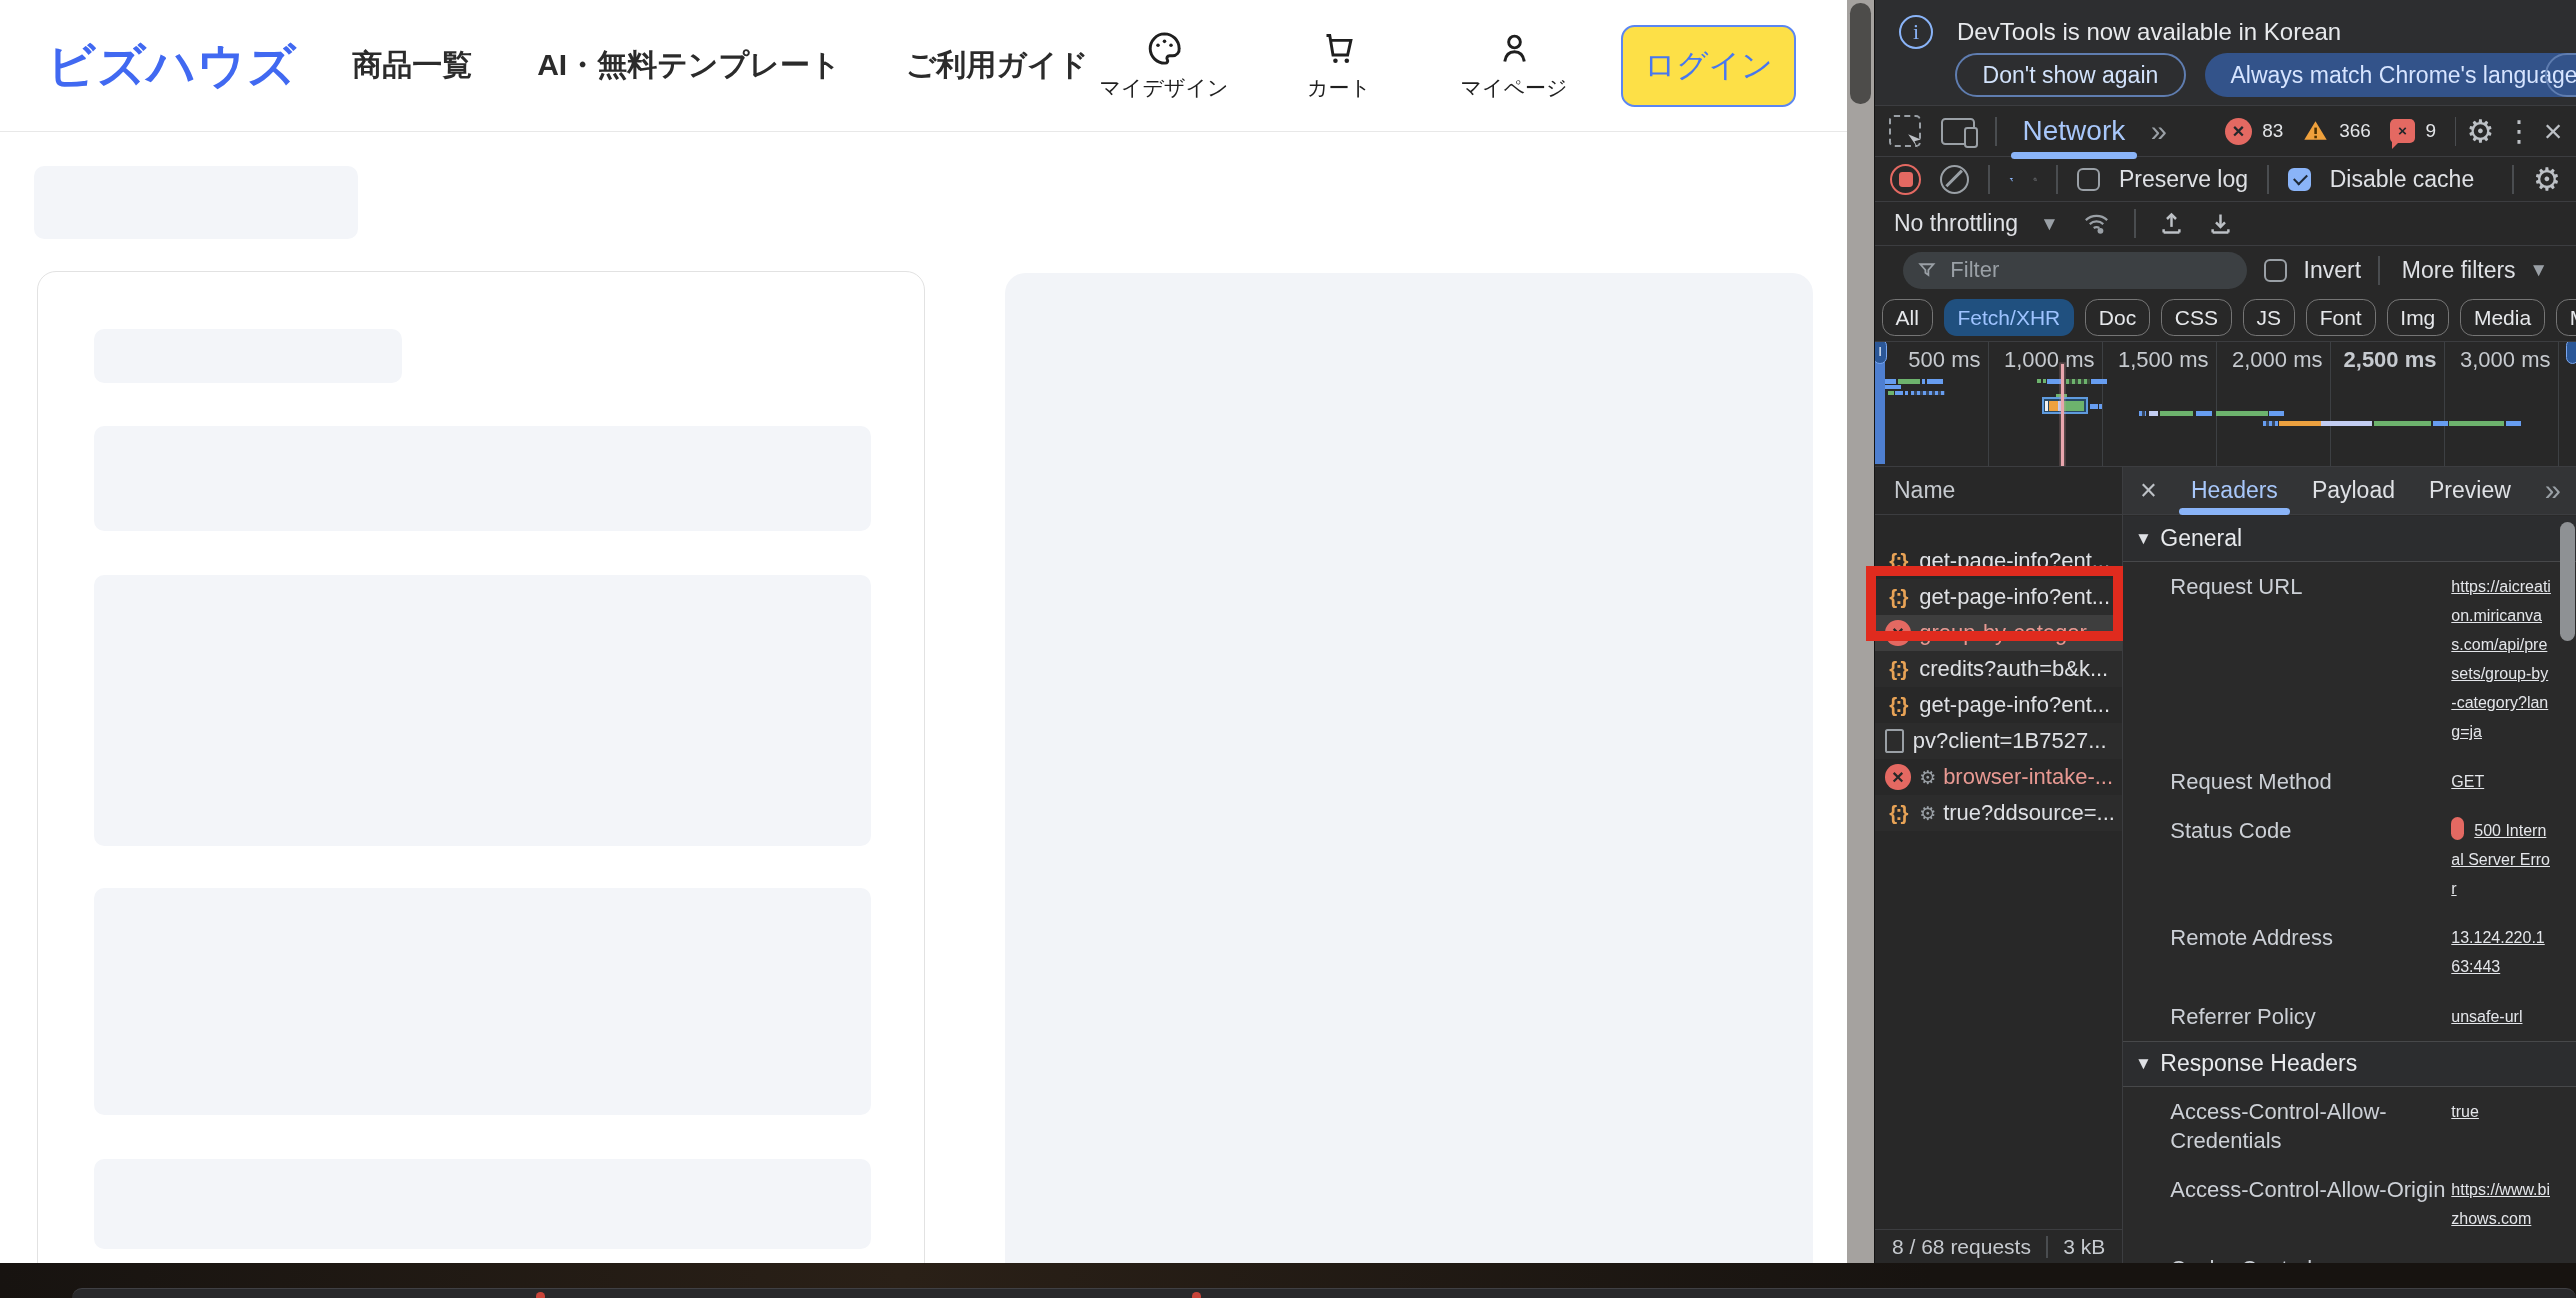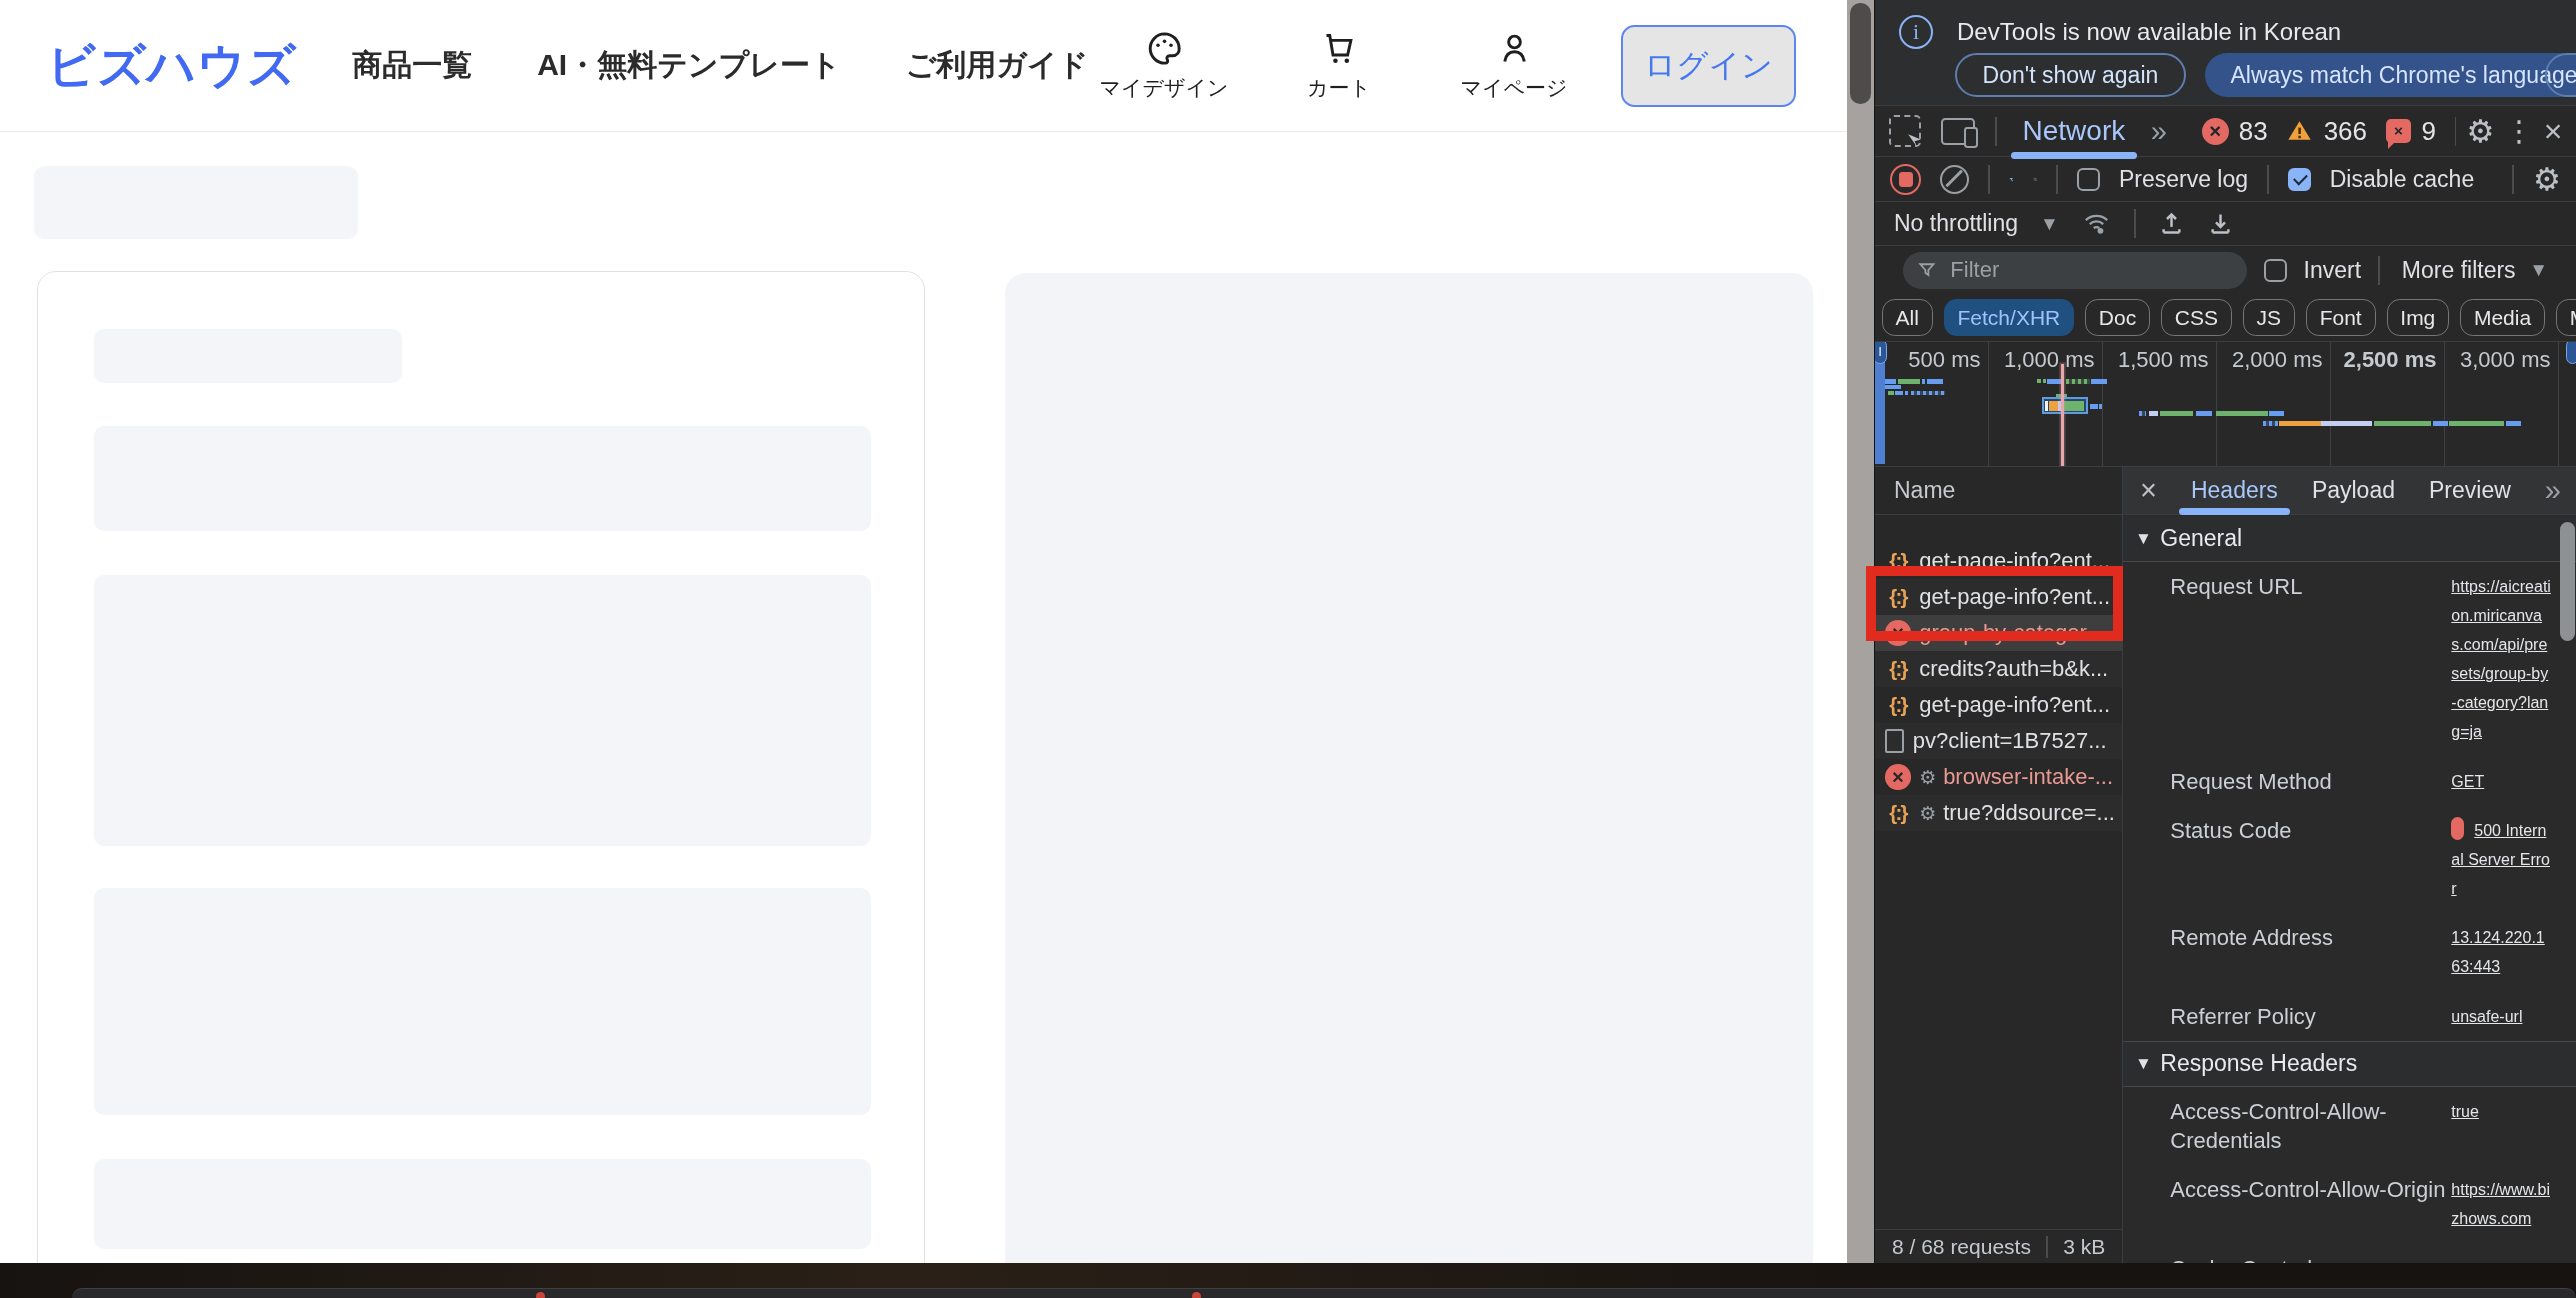--- a/index.html
+++ b/index.html
@@ -9,21 +9,21 @@
   
   .page{position:absolute;left:0;top:0;width:1847px;height:1263px;background:#ffffff;overflow:hidden;}
   .site-header{position:absolute;left:0;top:0;width:100%;height:132px;background:#fff;border-bottom:1.7px solid #e8e8e8;display:flex;align-items:center;padding:0 51px 0 47px;}
   .logo{font-size:48px;font-weight:800;color:#4169f1;letter-spacing:0.9px;white-space:nowrap;}
   .site-nav{display:flex;gap:65px;margin-left:55px;}
   .site-nav .nav-item{font-size:30px;font-weight:700;color:#2b2b2b;white-space:nowrap;cursor:pointer;}
   .header-right{margin-left:auto;display:flex;align-items:center;gap:39px;}
   .hdr-action{display:flex;flex-direction:column;align-items:center;gap:6.8px;width:136px;cursor:pointer;}
   .hdr-action svg{display:block;}
   .hdr-action .lbl{font-size:21px;color:#1f1f1f;white-space:nowrap;}
-  .login-btn{width:175px;height:82px;border:2.6px solid #5b86f2;border-radius:13.6px;background:#e5e5e5;color:#4777f0;font-size:31.5px;display:flex;align-items:center;justify-content:center;cursor:pointer;}
+  .login-btn{width:175px;height:82px;border:2.6px solid #5b86f2;border-radius:13.6px;background:#fde047;color:#4777f0;font-size:31.5px;display:flex;align-items:center;justify-content:center;cursor:pointer;}
 
   .ph{position:absolute;background:#f3f5f9;border-radius:10.2px;}
   .top-placeholder{left:34px;top:166px;width:324px;height:73px;}
   .main-card{position:absolute;left:37px;top:271px;width:888px;height:1193px;background:#fff;border:1.7px solid #e2e2e2;border-radius:19px;}
   .right-panel{position:absolute;left:1005px;top:273px;width:808px;height:1022px;background:#f2f4f8;border-radius:20.4px;}
   .page-scrollbar{position:absolute;left:1847px;top:0;width:27px;height:1263px;background:#a5a29f;}
   .page-scrollbar .thumb{position:absolute;left:3.4px;top:3.4px;width:20.4px;height:101px;background:#4d4c4a;border-radius:10.2px;}
 
   
   .devtools{position:absolute;left:1874px;top:0;width:702px;height:1263px;background:#282828;border-left:1.7px solid #141414;color:#dfe1e5;font-size:22px;overflow:hidden;}
@@ -46,21 +46,21 @@
   .inspect-icon{position:relative;width:32px;height:32px;flex:none;}
   .inspect-icon .dash{position:absolute;inset:0;border:2.6px dashed #9aa0a6;border-radius:5.1px;}
   .inspect-icon svg{position:absolute;right:-3.4px;bottom:-3.4px;}
   .device-icon{position:relative;width:34px;height:27px;border:2.6px solid #9aa0a6;border-radius:4.3px;flex:none;}
   .device-icon .ph2{position:absolute;right:-5.1px;bottom:-5.1px;width:13.6px;height:20.4px;background:#282828;border:2.6px solid #9aa0a6;border-radius:3.4px;}
   .main-tab{position:relative;color:#a8c7fa;font-size:28px;padding:0 5.1px;cursor:pointer;}
   .main-tab::after{content:"";position:absolute;left:-6.8px;right:-6.8px;bottom:-12px;height:6.8px;border-radius:6.8px;background:#8ab4f8;}
   .chev{color:#9aa0a6;font-size:29px;cursor:pointer;}
   .badges{margin-left:auto;display:flex;align-items:center;gap:10.2px;}
   .err-circle{width:27px;height:27px;border-radius:50%;background:#e46962;color:#23272b;font-size:20.4px;font-weight:700;display:flex;align-items:center;justify-content:center;flex:none;}
-  .badge-num{font-size:26px;color:#e3e5e8;margin-right:8.5px;}
+  .badge-num{font-size:19px;color:#e3e5e8;margin-right:8.5px;}
   .bubble{position:relative;width:25.6px;height:24px;background:#e46962;border-radius:5.1px;color:#23272b;font-size:15.3px;font-weight:700;display:flex;align-items:center;justify-content:center;flex:none;}
   .bubble::after{content:"";position:absolute;left:2.6px;bottom:-6px;border:4.3px solid transparent;border-top-color:#e46962;border-left-color:#e46962;}
   .icon-btn{color:#bdc1c6;font-size:29px;cursor:pointer;line-height:1;}
   .gear-glyph{font-size:31px;}
   .dots-glyph{font-size:29px;letter-spacing:0;}
   .x-glyph{font-size:32px;}
 
   
   .netbar1{top:158px;height:44px;border-bottom:1.7px solid #3c3d40;display:flex;align-items:center;padding:0 15.3px;gap:19px;}
   .record-btn{width:31px;height:31px;border:2.6px solid #e46962;border-radius:50%;display:flex;align-items:center;justify-content:center;flex:none;cursor:pointer;}

